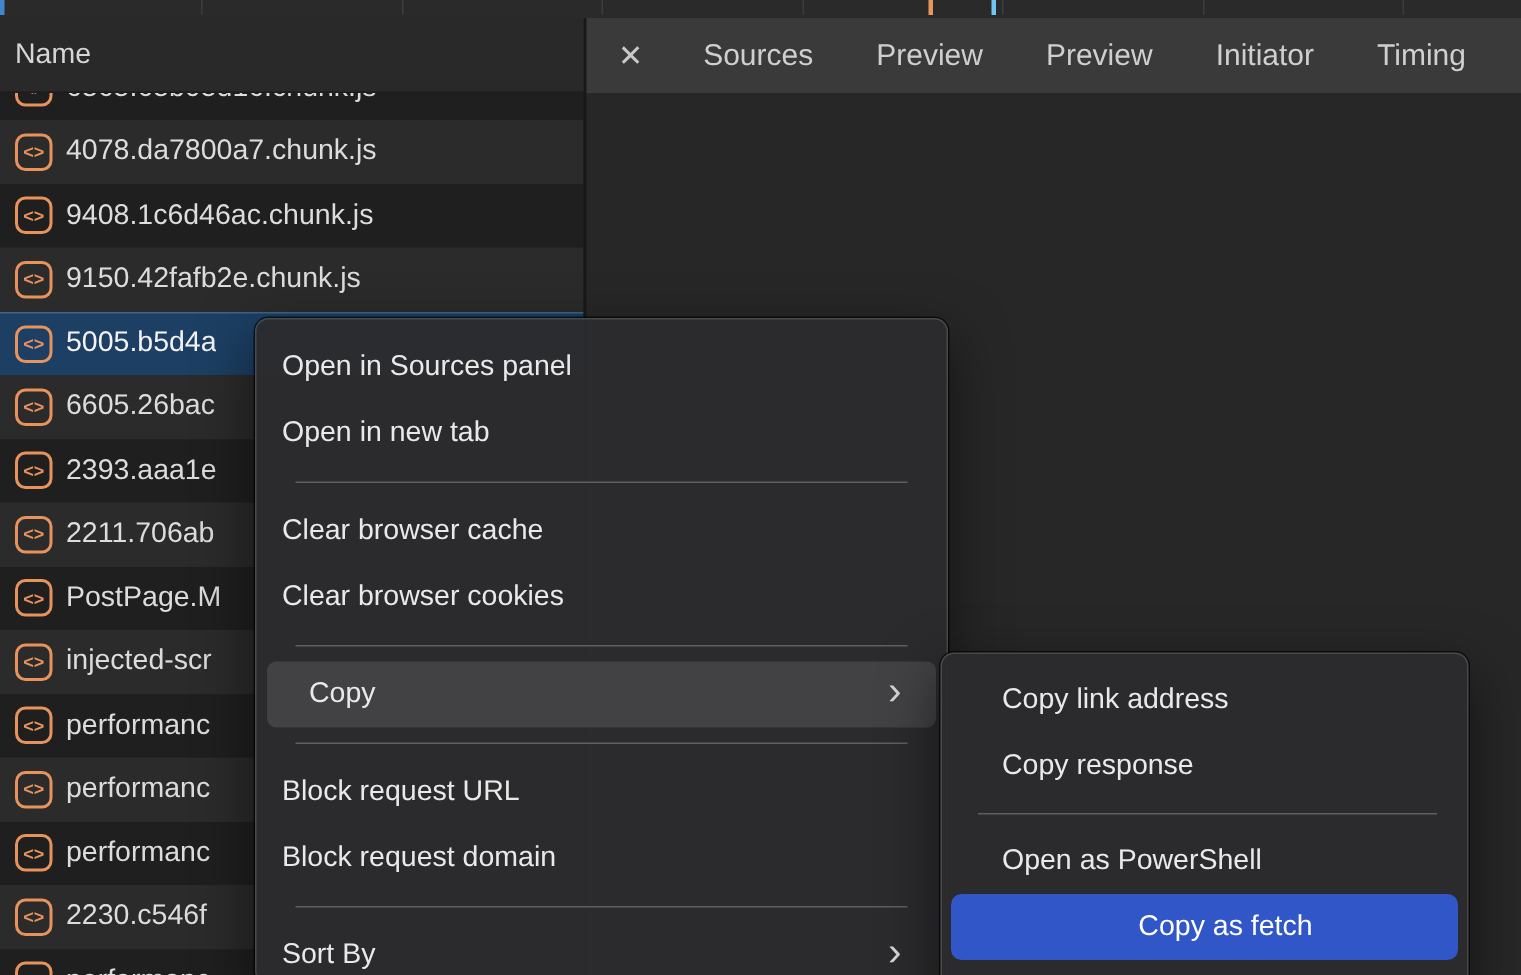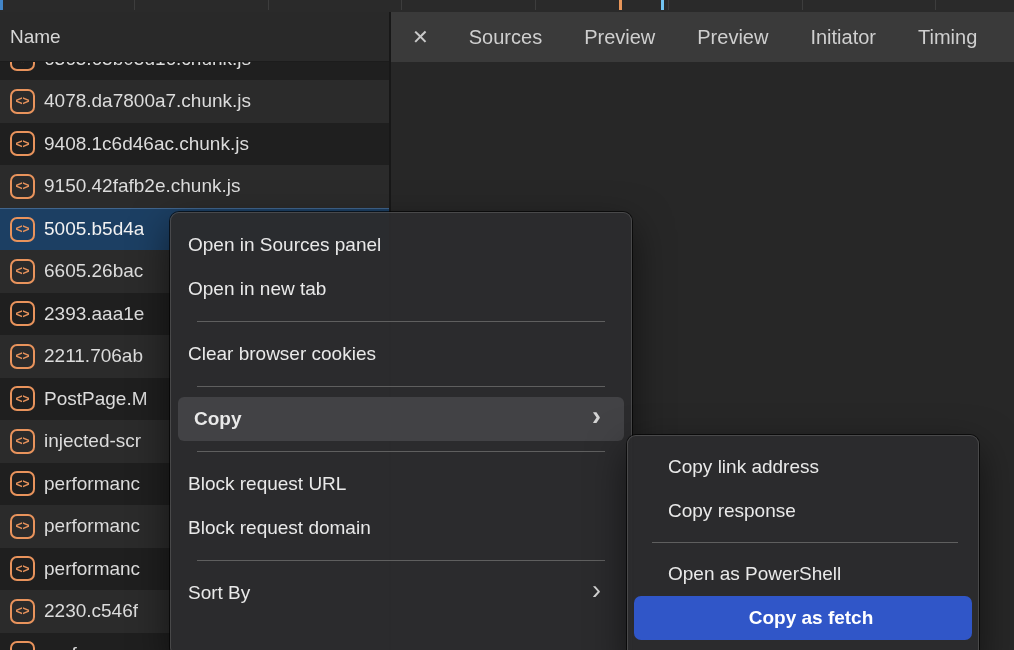--- a/index.html
+++ b/index.html
@@ -37,21 +37,21 @@
   .menu{
     position:absolute;background:rgba(43,43,45,0.97);
     border:1px solid rgba(255,255,255,0.14);border-radius:9px;
     box-shadow:0 0 0 1px rgba(0,0,0,0.65), 0 14px 38px rgba(0,0,0,0.55);
     box-sizing:border-box;color:#e9e9e9;font-size:19px;
   }
   .context-menu{left:170px;top:212px;width:462px;height:444px;padding-top:10px;z-index:10;}
   .copy-submenu{left:627px;top:435px;width:352px;height:230px;padding-top:9px;z-index:20;}
   .menu-item{position:relative;height:44px;line-height:44px;padding-left:17px;}
   .copy-submenu .menu-item{padding-left:40px;}
-  .menu-item.hl{margin:0 7px;padding-left:16px;border-radius:6px;font-weight:bold;}
+  .menu-item.hl{margin:0 7px;padding-left:28px;border-radius:6px;}
   .copy-submenu .menu-item.hl{margin:0 6px;border-radius:7px;color:#ffffff;}
   .menu-sep{border-top:1px solid #5f5f5f;margin:10px 26px;}
   .copy-submenu .menu-sep{margin:9px 20px 9px 24px;}
   .chev{position:absolute;right:30px;top:50%;transform:translateY(-56%);font-size:27px;color:#d4d4d4;}
   .menu-item.hl .chev{right:23px;}
 </style>
 </head>
 <body>
 
 <div class="screen">
@@ -148,20 +148,21 @@
           <div class="tab">Timing</div>
         </div>
     </div>
     <div class="panel-body"></div>
   </div>
 
   <div class="menu context-menu" id="ctx-menu">
       <div class="menu-item"><span>Open in Sources panel</span></div>
       <div class="menu-item"><span>Open in new tab</span></div>
       <div class="menu-sep"></div>
+      <div class="menu-item"><span>Clear browser cache</span></div>
       <div class="menu-item"><span>Clear browser cookies</span></div>
       <div class="menu-sep"></div>
       <div class="menu-item hl" style="background: rgb(66, 66, 69);"><span>Copy</span><span class="chev">›</span></div>
       <div class="menu-sep"></div>
       <div class="menu-item"><span>Block request URL</span></div>
       <div class="menu-item"><span>Block request domain</span></div>
       <div class="menu-sep"></div>
       <div class="menu-item"><span>Sort By</span><span class="chev">›</span></div>
     </div>
   <div class="menu copy-submenu" id="copy-submenu">

